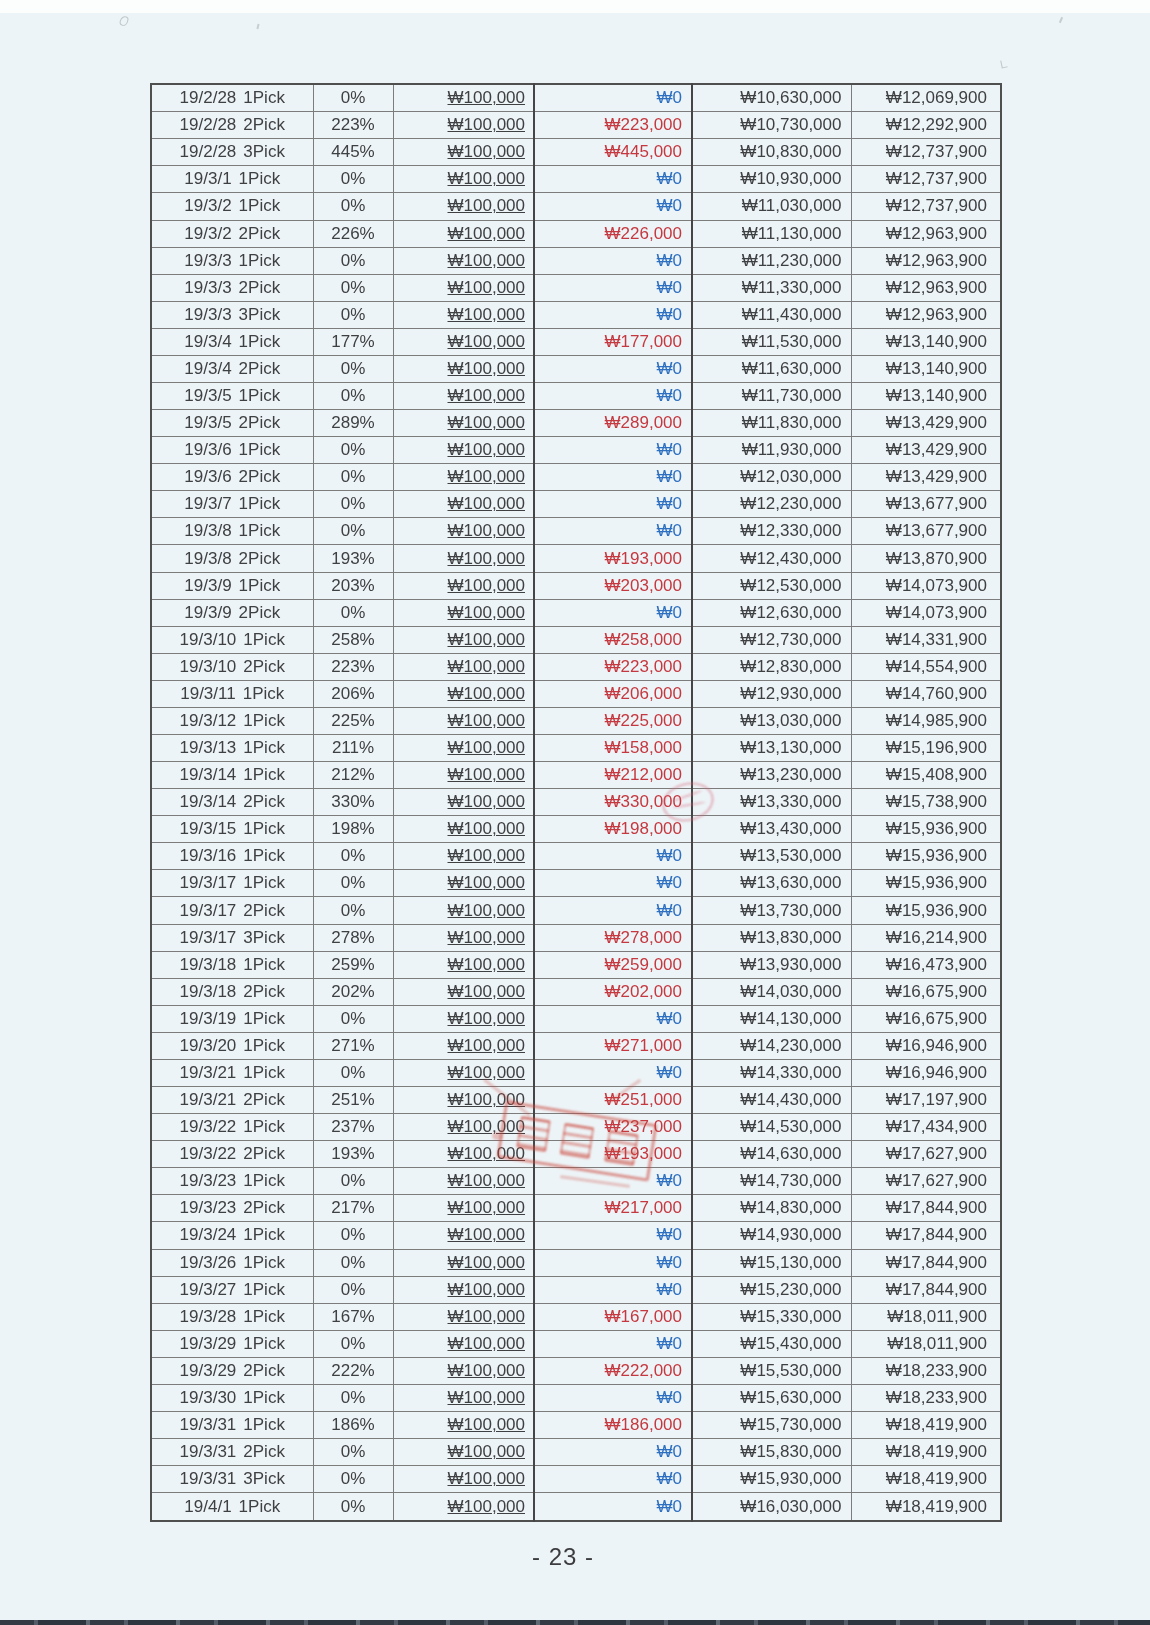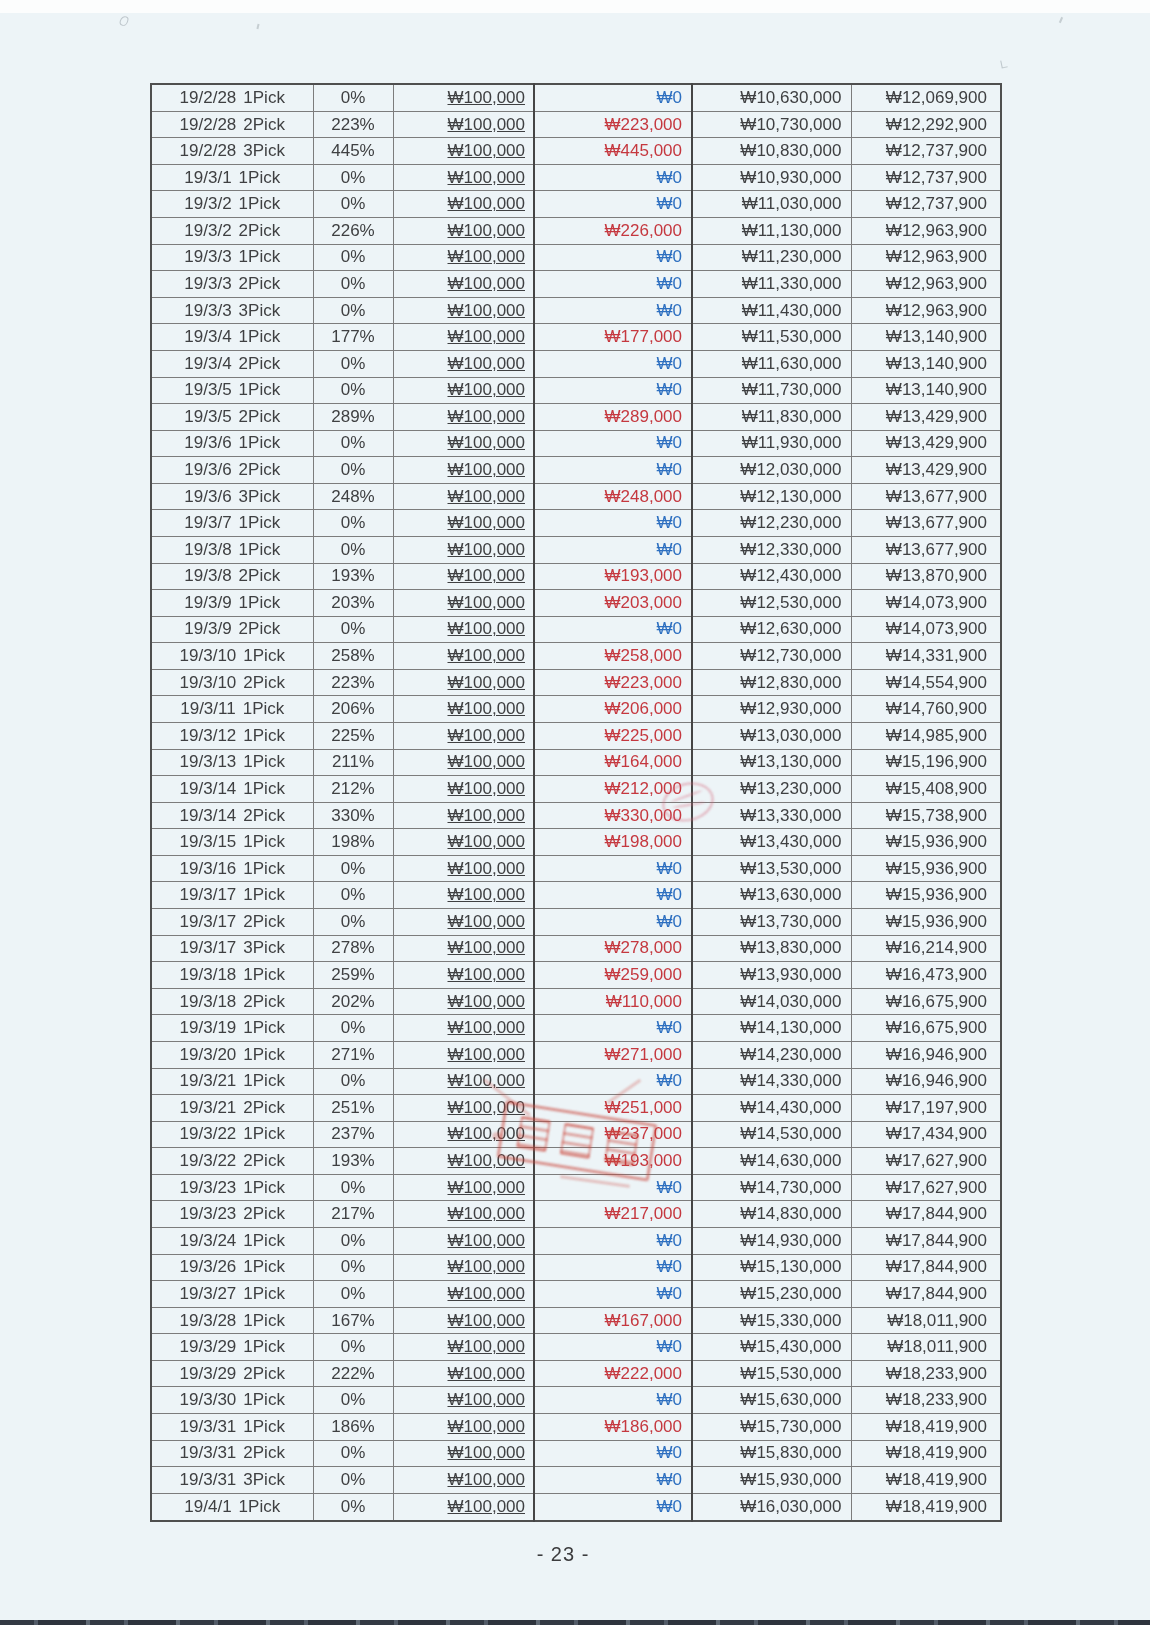--- a/index.html
+++ b/index.html
@@ -30,21 +30,21 @@
   .c-rate{text-align:center;}
   .c-stake{text-align:right;padding-right:8px !important;text-decoration:underline;}
   .c-payout{text-align:right;padding-right:9px !important;border-left:2px solid #454545 !important;border-right:2px solid #454545 !important;}
   .c-cum1{text-align:right;padding-right:9px !important;margin-left:12px;}
   .c-cum2{text-align:right;padding-right:13px !important;}
   .zero{color:var(--blue,#2d6fc0);}
   .win{color:var(--red,#c5383f);}
 
   .page-number{
     position:absolute;top:1543px;left:0;width:1126px;text-align:center;
-    font-size:20px;letter-spacing:1px;color:#3c3c3e;
+    font-size:24px;letter-spacing:1px;color:#3c3c3e;
   }
 
   
   .stamp-rect{
     position:absolute;left:500px;top:1112px;width:148px;height:52px;
     border:3px solid rgba(203,70,58,.55);border-radius:3px;
     transform:rotate(9deg);filter:blur(1.1px);
     display:flex;align-items:center;justify-content:space-evenly;
   }
   .stamp-glyph{
@@ -205,28 +205,20 @@
         </tr>
         <tr>
           <td class="c-date"><span>19/3/6</span><span>2Pick</span></td>
           <td class="c-rate">0%</td>
           <td class="c-stake">₩100,000</td>
           <td class="c-payout zero">₩0</td>
           <td class="c-cum1">₩12,030,000</td>
           <td class="c-cum2">₩13,429,900</td>
         </tr>
         <tr>
-          <td class="c-date"><span>19/3/6</span><span>3Pick</span></td>
-          <td class="c-rate">248%</td>
-          <td class="c-stake">₩100,000</td>
-          <td class="c-payout win">₩248,000</td>
-          <td class="c-cum1">₩12,130,000</td>
-          <td class="c-cum2">₩13,677,900</td>
-        </tr>
-        <tr>
           <td class="c-date"><span>19/3/7</span><span>1Pick</span></td>
           <td class="c-rate">0%</td>
           <td class="c-stake">₩100,000</td>
           <td class="c-payout zero">₩0</td>
           <td class="c-cum1">₩12,230,000</td>
           <td class="c-cum2">₩13,677,900</td>
         </tr>
         <tr>
           <td class="c-date"><span>19/3/8</span><span>1Pick</span></td>
           <td class="c-rate">0%</td>
@@ -288,21 +280,21 @@
           <td class="c-rate">225%</td>
           <td class="c-stake">₩100,000</td>
           <td class="c-payout win">₩225,000</td>
           <td class="c-cum1">₩13,030,000</td>
           <td class="c-cum2">₩14,985,900</td>
         </tr>
         <tr>
           <td class="c-date"><span>19/3/13</span><span>1Pick</span></td>
           <td class="c-rate">211%</td>
           <td class="c-stake">₩100,000</td>
-          <td class="c-payout win">₩164,000</td>
+          <td class="c-payout win">₩158,000</td>
           <td class="c-cum1">₩13,130,000</td>
           <td class="c-cum2">₩15,196,900</td>
         </tr>
         <tr>
           <td class="c-date"><span>19/3/14</span><span>1Pick</span></td>
           <td class="c-rate">212%</td>
           <td class="c-stake">₩100,000</td>
           <td class="c-payout win">₩212,000</td>
           <td class="c-cum1">₩13,230,000</td>
           <td class="c-cum2">₩15,408,900</td>
@@ -360,21 +352,21 @@
           <td class="c-rate">259%</td>
           <td class="c-stake">₩100,000</td>
           <td class="c-payout win">₩259,000</td>
           <td class="c-cum1">₩13,930,000</td>
           <td class="c-cum2">₩16,473,900</td>
         </tr>
         <tr>
           <td class="c-date"><span>19/3/18</span><span>2Pick</span></td>
           <td class="c-rate">202%</td>
           <td class="c-stake">₩100,000</td>
-          <td class="c-payout win">₩110,000</td>
+          <td class="c-payout win">₩202,000</td>
           <td class="c-cum1">₩14,030,000</td>
           <td class="c-cum2">₩16,675,900</td>
         </tr>
         <tr>
           <td class="c-date"><span>19/3/19</span><span>1Pick</span></td>
           <td class="c-rate">0%</td>
           <td class="c-stake">₩100,000</td>
           <td class="c-payout zero">₩0</td>
           <td class="c-cum1">₩14,130,000</td>
           <td class="c-cum2">₩16,675,900</td>

